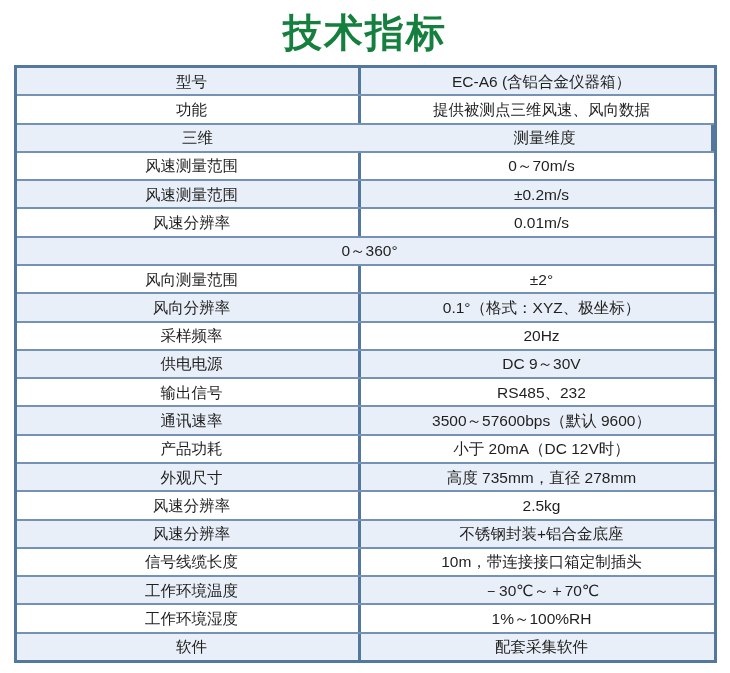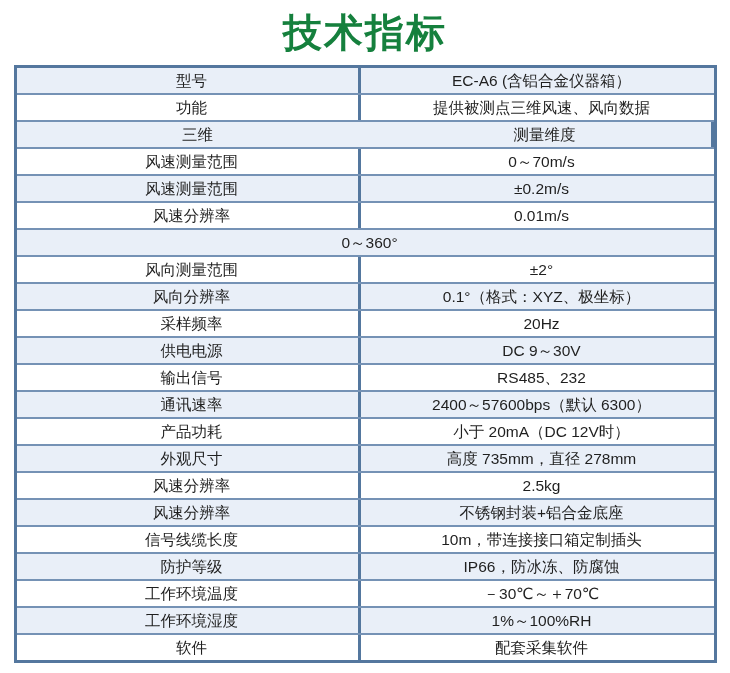--- a/index.html
+++ b/index.html
@@ -122,21 +122,21 @@
     <div class="cell cell-value">DC 9～30V</div>
   </div>
 
   <div class="spec-row">
     <div class="cell cell-label">输出信号</div>
     <div class="cell cell-value">RS485、232</div>
   </div>
 
   <div class="spec-row">
     <div class="cell cell-label">通讯速率</div>
-    <div class="cell cell-value">2400～57600bps（默认 6300）</div>
+    <div class="cell cell-value">3500～57600bps（默认 9600）</div>
   </div>
 
   <div class="spec-row">
     <div class="cell cell-label">产品功耗</div>
     <div class="cell cell-value">小于 20mA（DC 12V时）</div>
   </div>
 
   <div class="spec-row">
     <div class="cell cell-label">外观尺寸</div>
     <div class="cell cell-value">高度 735mm，直径 278mm</div>
@@ -150,24 +150,20 @@
   <div class="spec-row">
     <div class="cell cell-label">风速分辨率</div>
     <div class="cell cell-value">不锈钢封装+铝合金底座</div>
   </div>
 
   <div class="spec-row">
     <div class="cell cell-label">信号线缆长度</div>
     <div class="cell cell-value">10m，带连接接口箱定制插头</div>
   </div>
 
-  <div class="spec-row">
-    <div class="cell cell-label">防护等级</div>
-    <div class="cell cell-value">IP66，防冰冻、防腐蚀</div>
-  </div>
 
   <div class="spec-row">
     <div class="cell cell-label">工作环境温度</div>
     <div class="cell cell-value">－30℃～＋70℃</div>
   </div>
 
   <div class="spec-row">
     <div class="cell cell-label">工作环境湿度</div>
     <div class="cell cell-value">1%～100%RH</div>
   </div>

